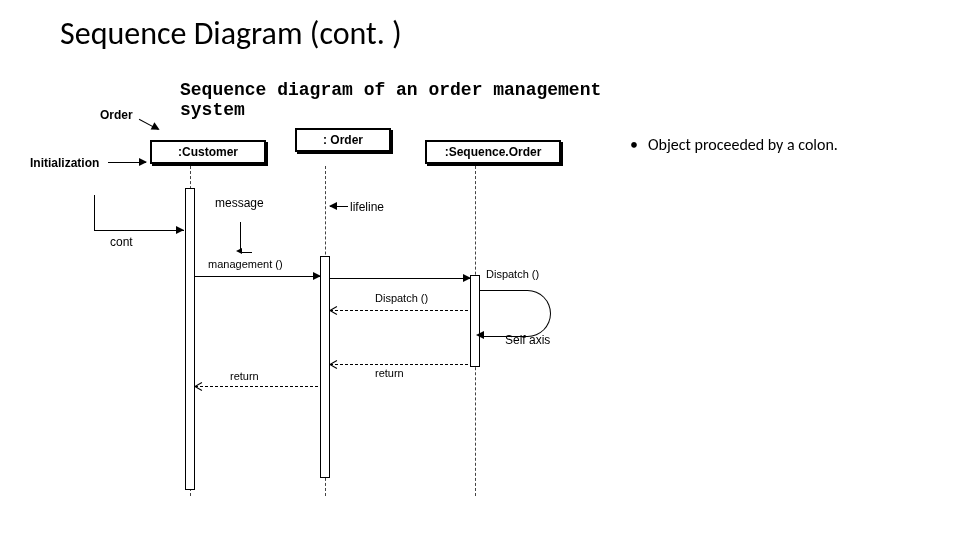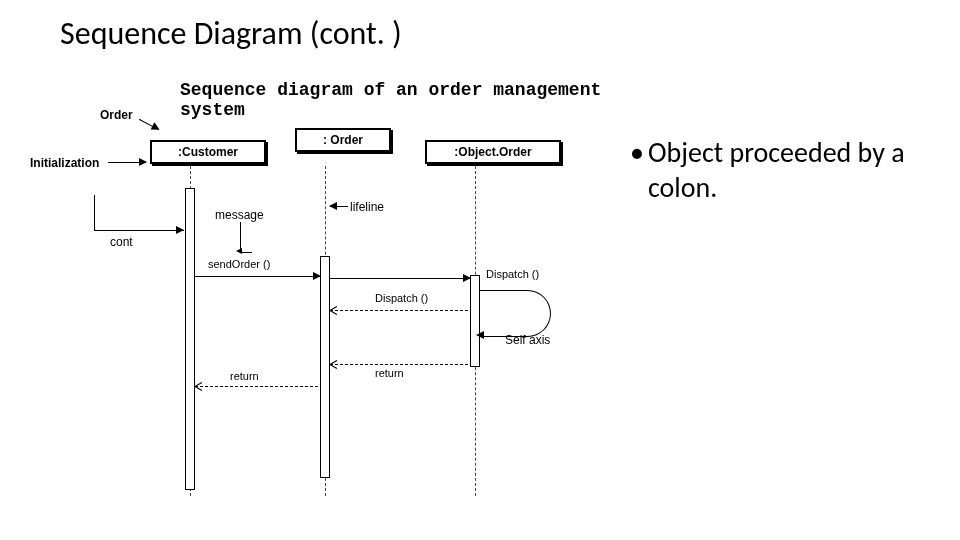--- a/index.html
+++ b/index.html
@@ -12,39 +12,39 @@
   .obj-box{position:absolute;border:2px solid #000;background:#fff;font-family:Arial,sans-serif;font-size:12px;font-weight:bold;text-align:center;padding:3px 16px;box-shadow:2px 2px 0 #000}
   .lifeline{position:absolute;border-left:1.5px dashed #444;width:0}
   .activation{position:absolute;background:#fff;border:1.5px solid #000;width:8px}
   .harrow{position:absolute;height:0}
   .harrow .line{position:absolute;left:0;right:0;top:0;border-top:1.5px solid #000}
   .harrow .line.dashed{border-top:1.5px dashed #000}
   .harrow .head{position:absolute;width:0;height:0}
   .head.right{right:-1px;top:-4px;border-left:8px solid #000;border-top:4px solid transparent;border-bottom:4px solid transparent}
   .head.left{left:-1px;top:-4px;border-right:8px solid #000;border-top:4px solid transparent;border-bottom:4px solid transparent}
   .msg{position:absolute;font-family:Arial,sans-serif;font-size:11px}
-  .notes{position:absolute;left:630px;top:135px;width:300px;font-size:28px;line-height:1.25}
+  .notes{position:absolute;left:630px;top:135px;width:300px;font-size:16px;line-height:1.25}
   .notes ul{list-style:none;margin:0;padding:0}
   .notes li{position:relative;padding-left:18px;margin-bottom:40px}
   .notes li::before{content:"•";position:absolute;left:0;top:0}
   .selfcall{position:absolute}
   .openL{position:absolute;border-top:1.5px solid #000;width:8px;height:0;transform-origin:left center}
 </style>
 </head>
 <body>
 
 <div class="slide">
   <div class="title">Sequence Diagram (cont. )</div>
 
   <div class="diagram">
     <div class="diag-title">Sequence diagram of an order management system</div>
 
     <div class="obj-box" style="left:120px;top:60px;width:80px">:Customer</div>
     <div class="obj-box" style="left:265px;top:48px;width:60px">: Order</div>
-    <div class="obj-box" style="left:395px;top:60px;width:100px">:Object.Order</div>
+    <div class="obj-box" style="left:395px;top:60px;width:100px">:Sequence.Order</div>
 
     <div class="label bold" style="left:70px;top:28px">Order</div>
     <div class="harrow" style="left:108px;top:44px;width:22px;transform:rotate(28deg)">
         <div class="line"></div>
         <div class="head right"></div>
       </div>
 
     <div class="label bold" style="left:0px;top:76px">Initialization</div>
     <div class="harrow" style="left:78px;top:82px;width:38px">
         <div class="line"></div>
@@ -59,34 +59,34 @@
     <div class="activation" style="left:290px;top:176px;height:220px"></div>
     <div class="activation" style="left:440px;top:195px;height:90px"></div>
 
     <div class="label" style="left:80px;top:155px">cont</div>
     <div>
       <div style="position:absolute;left:64px;top:115px;height:35px;border-left:1.5px solid #000"></div>
       <div style="position:absolute;left:64px;top:150px;width:90px;border-top:1.5px solid #000"></div>
       <div class="head right" style="position:absolute;left:146px;top:146px"></div>
     </div>
 
-    <div class="label" style="left:185px;top:128px">message</div>
+    <div class="label" style="left:185px;top:116px">message</div>
     <div>
       <div style="position:absolute;left:210px;top:142px;height:30px;border-left:1.5px solid #000"></div>
       <div style="position:absolute;left:210px;top:172px;width:12px;border-top:1.5px solid #000"></div>
       <div class="head left" style="position:absolute;left:206px;top:168px;border-right:6px solid #000;border-top:3px solid transparent;border-bottom:3px solid transparent;width:0;height:0"></div>
     </div>
 
     <div class="label" style="left:320px;top:120px">lifeline</div>
     <div class="harrow" style="left:300px;top:126px;width:18px">
         <div class="line"></div>
         <div class="head left"></div>
       </div>
 
-    <div class="msg" style="left:178px;top:178px">sendOrder ()</div>
+    <div class="msg" style="left:178px;top:178px">management ()</div>
     <div class="harrow" style="left:165px;top:196px;width:125px">
         <div class="line"></div>
         <div class="head right"></div>
       </div>
 
     <div class="msg" style="left:456px;top:188px">Dispatch ()</div>
     <div class="harrow" style="left:300px;top:198px;width:140px">
         <div class="line"></div>
         <div class="head right"></div>
       </div>

